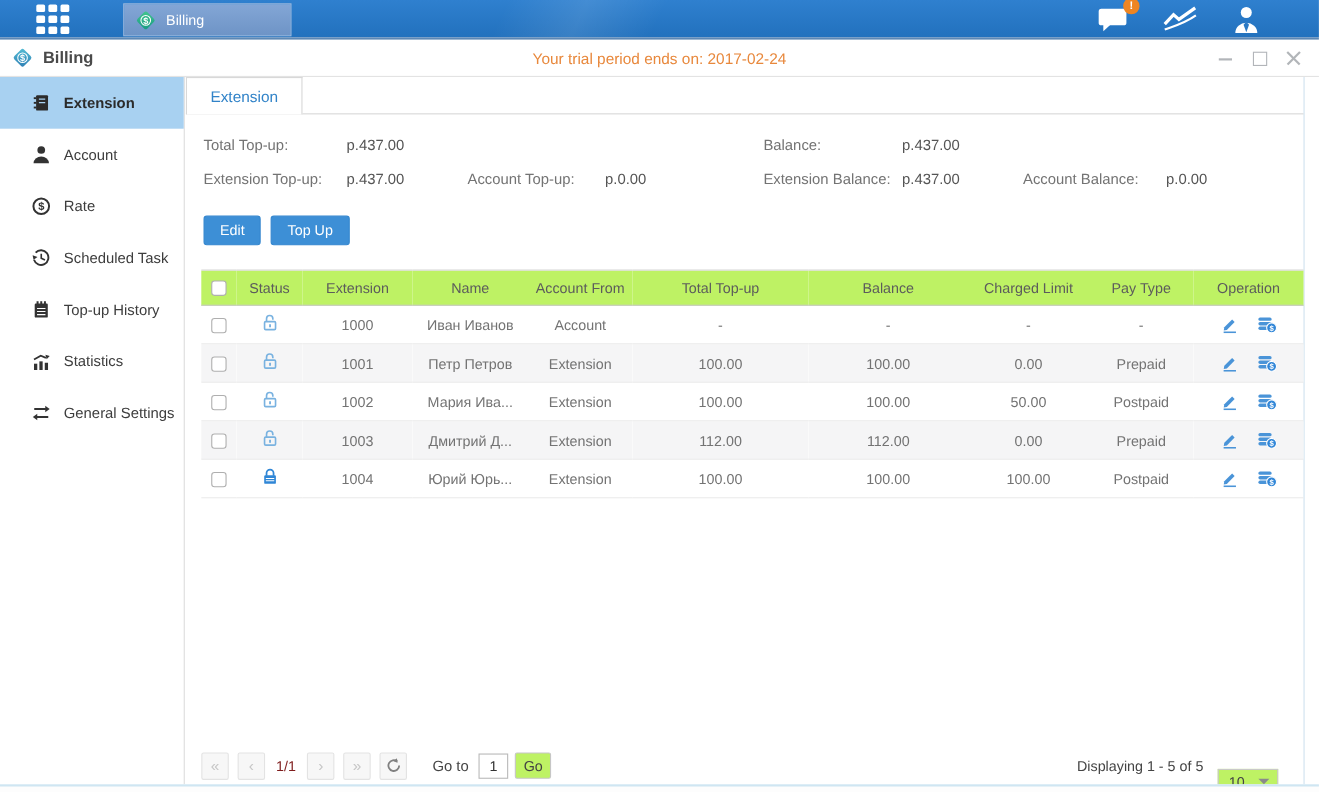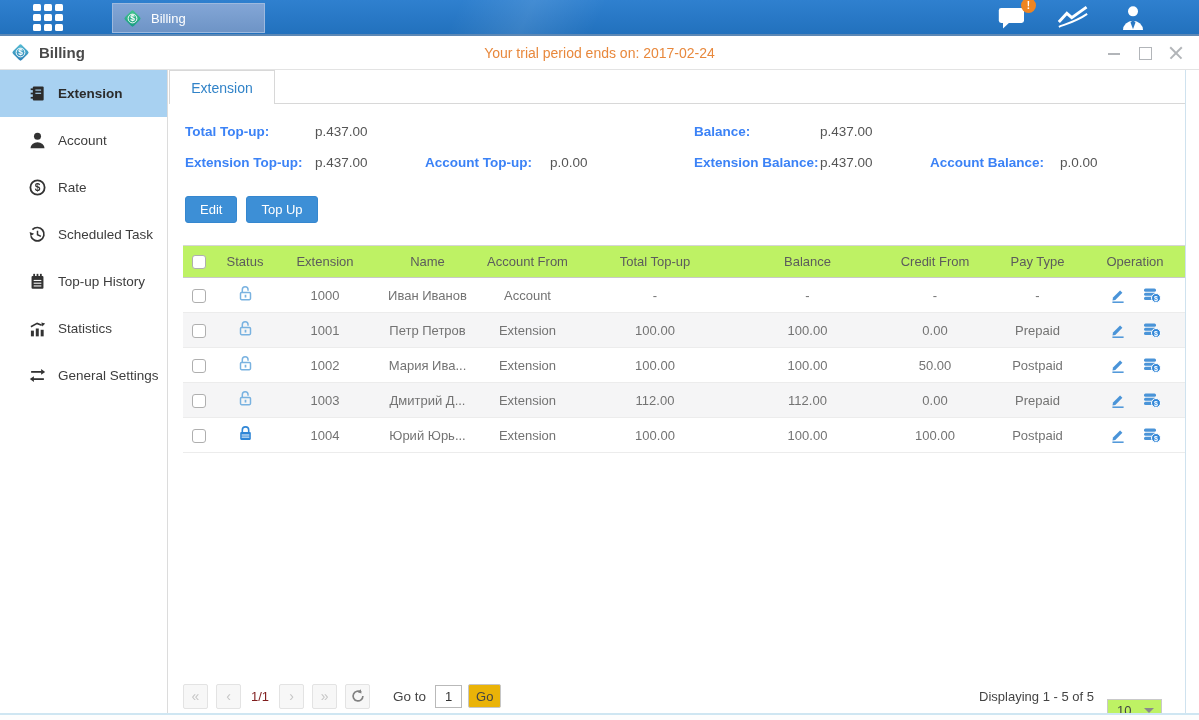--- a/index.html
+++ b/index.html
@@ -51,21 +51,21 @@
     border-right:1px solid #cfe2ef; }
   .tabstrip { position:relative; height:34px; }
   .tabstrip::after { content:''; position:absolute; left:0; right:0; bottom:0; height:1px; background:#d8d8d8; }
   .tab { position:absolute; left:0; top:0; bottom:0; width:106px; background:#fff;
     border:1px solid #d8d8d8; border-bottom:none; z-index:1; display:flex; align-items:center;
     justify-content:center; color:#3183c8; font-size:14px; cursor:pointer; }
 
   .summary { margin:12px 0 0 16px; display:flex; }
   .sum-left { width:509px; } .sum-right { flex:1; }
   .sum-row { height:31px; display:flex; align-items:center; font-size:13.5px; }
-  .sum-label { font-weight:bold; color:#3b82f6; }
+  .sum-label { font-weight:normal; color:#737373; }
   .sum-val { color:#555; }
   .w130{width:130px;} .w126{width:126px;} .w110{width:110px;} .w125{width:125px;}
 
   .actions { margin:18px 0 0 16px; display:flex; gap:9px; }
   .btn-primary { height:27px; padding:0 14px; background:#3d8fd6; border:1px solid #3587cf;
     border-radius:3px; color:#fff; font-size:13px; font-family:inherit; cursor:pointer; }
 
   table.ext { margin:22px 0 0 14px; border-collapse:collapse; table-layout:fixed; width:1002px; }
   .ext th { height:32px; font-weight:normal; font-size:13px; color:#5c5c5c; text-align:center;
     border-top:1px solid #d6d6d6; border-bottom:1px solid #c9c9c9; background:#bef264; }
@@ -80,21 +80,21 @@
   
   .pager { position:absolute; left:14px; right:1px; bottom:4px; height:26px;
     display:flex; align-items:center; }
   .pg-btn { width:25px; height:25px; border:1px solid #e3e3e3; background:#f7f7f7; border-radius:2px;
     display:flex; align-items:center; justify-content:center; color:#c6c6c6; font-size:14px;
     cursor:pointer; margin-right:8px; user-select:none; }
   .page-ind { color:#7f1d1d; font-size:13px; margin:0 10px 0 2px; }
   .goto-label { margin-left:15px; font-size:13.5px; color:#444; }
   .goto-input { margin-left:9px; width:27px; height:23px; border:1px solid #b9b9b9; text-align:center;
     font-size:13px; font-family:inherit; color:#333; }
-  .go-btn { margin-left:6px; height:24px; padding:0 7px; background:#eab308; border:1px solid #c6c6c6;
+  .go-btn { margin-left:6px; height:24px; padding:0 7px; background:#bef264; border:1px solid #c6c6c6;
     border-radius:2px; font-size:13px; font-family:inherit; color:#444; cursor:pointer; }
   .pager-right { margin-left:auto; display:flex; align-items:center; }
   .displaying { font-size:13px; color:#444; }
   .pagesize-dd { margin-left:13px; margin-right:22px; width:55px; height:23px; border:1px solid #c9c9c9;
     background:#bef264; display:flex; align-items:center; padding-left:9px; font-size:13px; color:#444;
     cursor:pointer;margin-top:28px; }
   .pagesize-dd::after { content:''; margin-left:auto; margin-right:7px; width:0; height:0;
     border-left:5px solid transparent; border-right:5px solid transparent; border-top:5px solid #8a8a8a; }
 
   .window-bottom { position:absolute; left:0; right:0; bottom:0; height:7px; background:#fdfdfd;
@@ -314,21 +314,21 @@
     </colgroup>
     <thead>
       <tr>
         <th><span class="cbx"></span></th>
         <th>Status</th>
         <th>Extension</th>
         <th>Name</th>
         <th>Account From</th>
         <th>Total Top-up</th>
         <th>Balance</th>
-        <th>Credit From</th>
+        <th>Charged Limit</th>
         <th>Pay Type</th>
         <th>Operation</th>
       </tr>
     </thead>
     <tbody>
         <tr>
           <td><span class="cbx"></span></td>
           <td><svg width="17" height="17" viewBox="0 0 16 16">
               <path d="M5,7 V4.4 a2.7,2.7 0 0 1 5.4,0 V5.4" fill="none" stroke="#79b2e0" stroke-width="1.4"></path>
               <rect x="3.3" y="7" width="9.4" height="6.8" rx="1" fill="none" stroke="#79b2e0" stroke-width="1.4"></rect>

